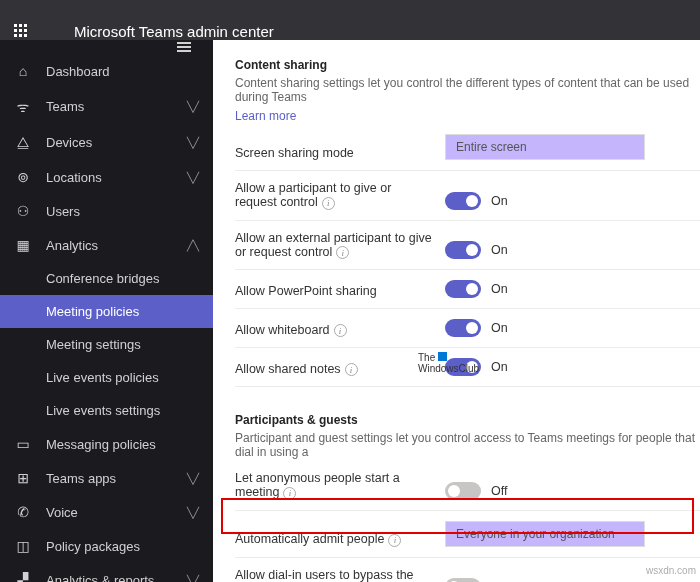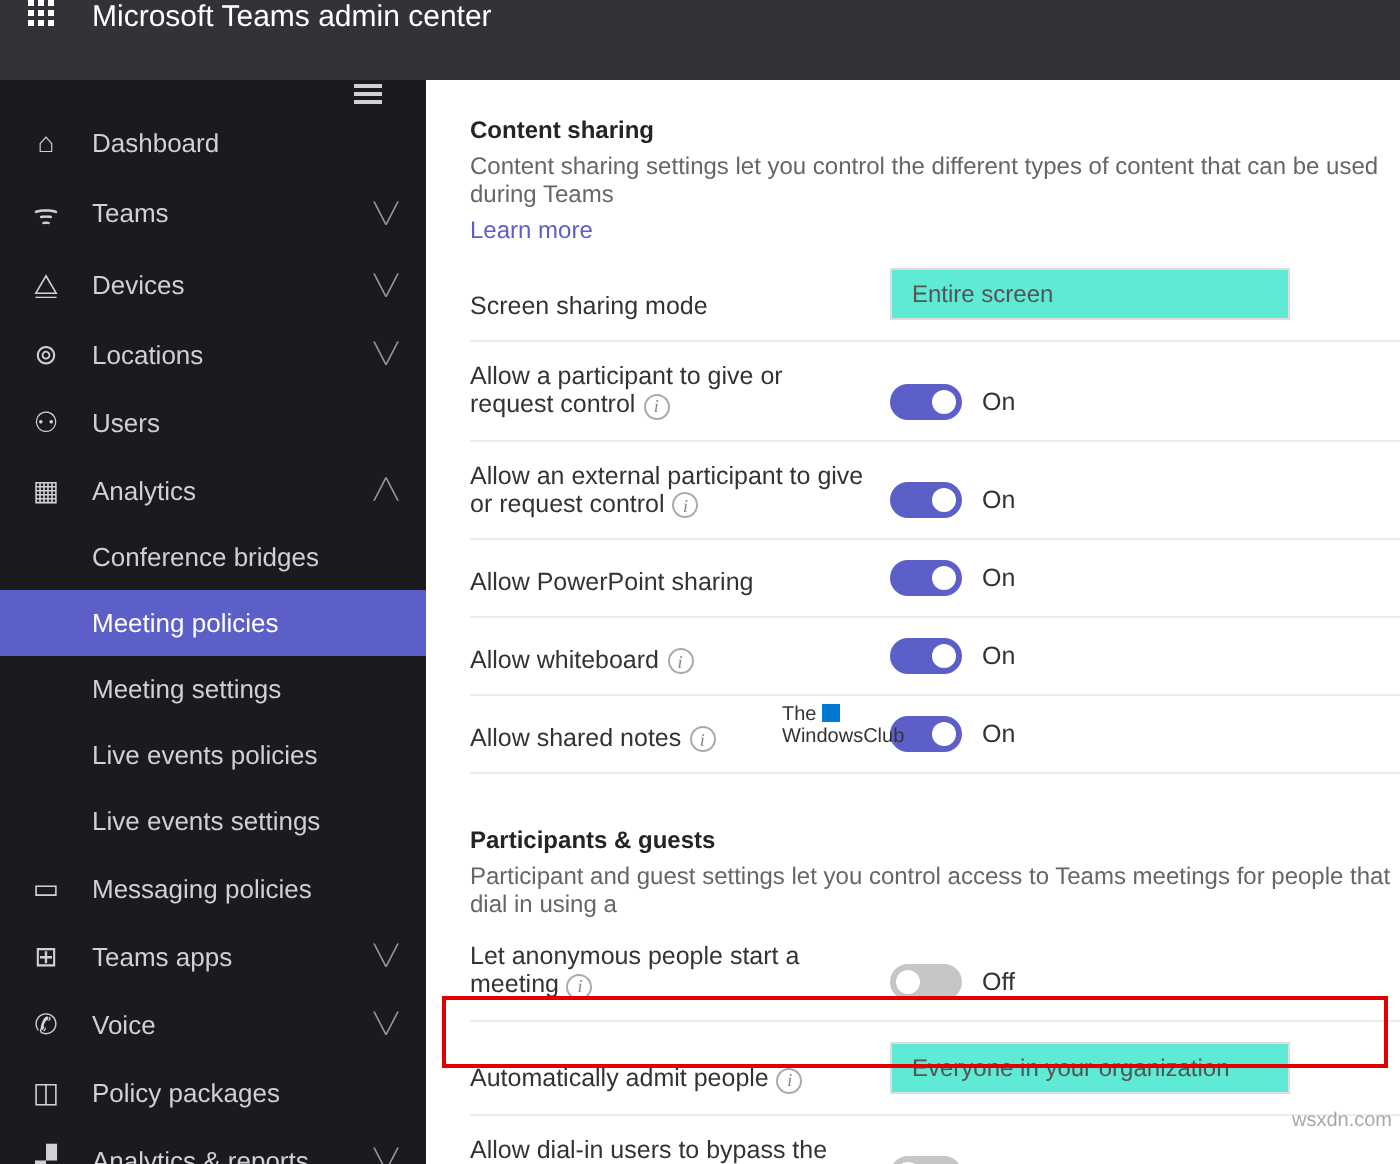--- a/index.html
+++ b/index.html
@@ -1,17 +1,17 @@
 <!DOCTYPE html>
 <html><head>
 <meta charset="utf-8">
 <style>
 * { box-sizing: border-box; margin: 0; padding: 0; font-family: "Segoe UI", -apple-system, sans-serif; }
 body { background: #fff; width: 700px; height: 582px; overflow: hidden; position: relative; }
-.header { height: 40px; background: #333237; color: #fff; display: flex; align-items: flex-start; padding: 0 14px; font-size: 15px; }
+.header { height: 40px; background: #333237; color: #fff; display: flex; align-items: flex-end; padding: 0 14px; font-size: 15px; gap: 28px; }
 .waffle { width: 16px; height: 16px; display: inline-grid; grid-template: repeat(3,3px)/repeat(3,3px); gap: 2px; margin-right: 16px; }
 .waffle i { background: #fff; }
 .shell { display: flex; height: 542px; }
 .sidebar { width: 213px; background: #1b1a1f; color: #d1d0d2; font-size: 13px; display: flex; flex-direction: column; }
 .collapse { height: 40px; display: flex; align-items: center; justify-content: flex-end; padding-right: 22px; color: #d1d0d2; }
 .nav-item { display: flex; align-items: center; padding: 9px 14px; cursor: pointer; }
 .nav-icon { width: 18px; display: flex; justify-content: center; margin-right: 14px; font-size: 14px; }
 .nav-label { flex: 1; }
 .chev { font-size: 10px; color: #999; }
 .sub-item { padding: 9px 28px 9px 46px; cursor: pointer; font-size: 13px; }
@@ -23,26 +23,26 @@
 .row { display: flex; align-items: flex-end; border-bottom: 1px solid #ececec; padding: 10px 0; font-size: 12.5px; color: #333; }
 .row-label { width: 210px; padding-right: 10px; }
 .row-ctrl { flex: 1; display: flex; align-items: center; }
 .info { display: inline-flex; width: 13px; height: 13px; border: 1px solid #aaa; border-radius: 50%; font-size: 9px; color: #888; align-items: center; justify-content: center; margin-left: 4px; font-style: italic; font-family: serif; }
 .toggle { width: 36px; height: 18px; border-radius: 10px; position: relative; cursor: pointer; margin-right: 10px; }
 .toggle.on { background: #5b5fc7; }
 .toggle.off { background: #c8c6c4; }
 .toggle::after { content: ''; position: absolute; width: 12px; height: 12px; background: #fff; border-radius: 50%; top: 3px; }
 .toggle.on::after { right: 3px; }
 .toggle.off::after { left: 3px; }
-.selectbox { border: 1px solid #ddd; padding: 5px 10px; font-size: 12px; color: #555; min-width: 200px; background: #5eead4; display: flex; align-items: center; }
+.selectbox { border: 1px solid #ddd; padding: 5px 10px; font-size: 12px; color: #555; min-width: 200px; background: #c4b5fd; display: flex; align-items: center; }
 .section2 { margin-top: 26px; }
-.wmark { position: absolute; left: 391px; top: 352px; font-size: 10px; color: #333; line-height: 11px; }
+.wmark { position: absolute; left: 418px; top: 352px; font-size: 10px; color: #333; line-height: 11px; }
 .wmark .sq { display: inline-block; width: 9px; height: 9px; background: #0078d4; margin-left: 3px; vertical-align: top; }
 .hl { border: 2px solid #e10000; position: absolute; left: 221px; top: 498px; width: 473px; height: 36px; pointer-events: none; }
-.credit { position: absolute; right: 4px; bottom: 16px; font-size: 10px; color: rgba(0,0,0,.35); text-align: right; }
+.credit { position: absolute; right: 4px; bottom: 6px; font-size: 10px; color: rgba(0,0,0,.35); text-align: right; }
 .ham { display: inline-block; width: 14px; }
 .ham i { display: block; height: 2px; background: #d1d0d2; margin: 2px 0; }
 </style>
 </head>
 <body>
 
 <div class="header">
   <span class="waffle">
       <i></i>
       <i></i>

